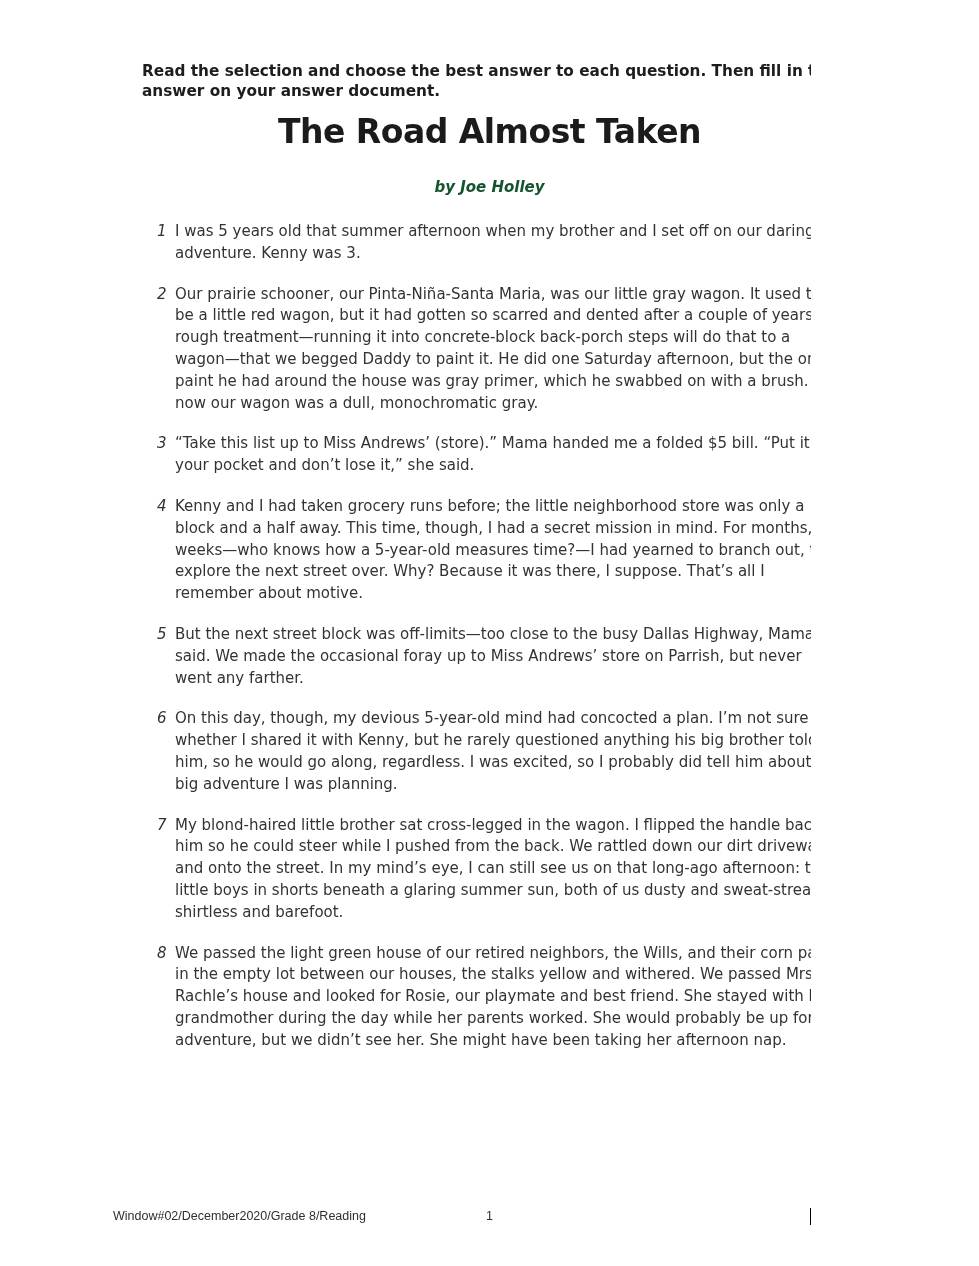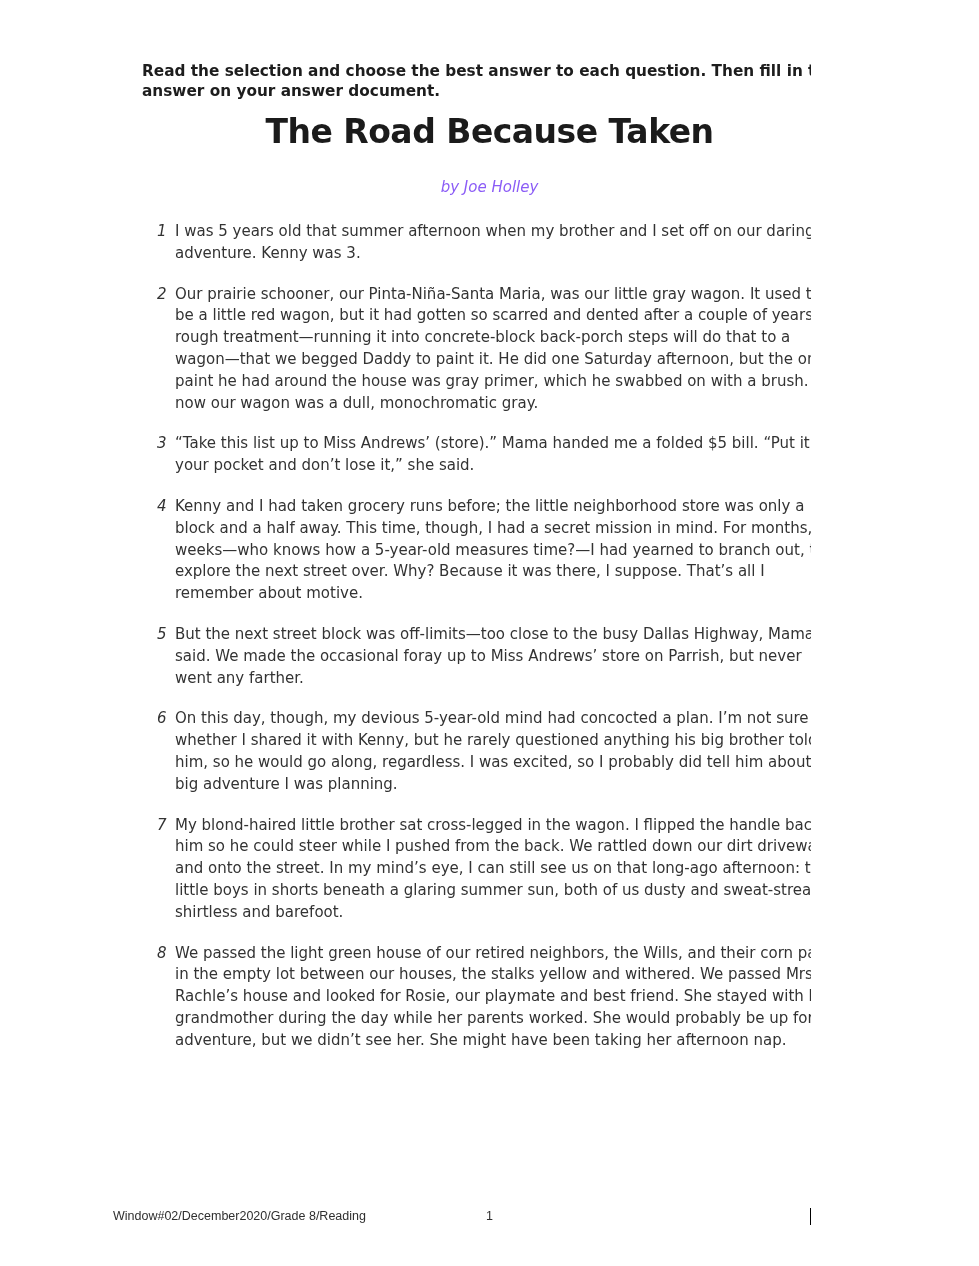--- a/index.html
+++ b/index.html
@@ -36,21 +36,22 @@
     color: #1b1b1b;
   }
   .byline {
     position: absolute;
     left: 0;
     top: 178px;
     width: 979px;
     text-align: center;
     font-style: italic;
     font-size: 15px;
-    color: #8b5cf6;
+    color: #14532d;
+    font-weight: bold;
   }
   .passage {
     position: absolute;
     left: 157px;
     top: 221px;
     width: 690px;
   }
   .para {
     display: flex;
     margin: 0 0 19px 0;
@@ -102,21 +103,21 @@
     fill: #ffffff;
   }
 </style>
 </head>
 <body>
 
 <div class="page">
 
   <div class="instructions">Read the selection and choose the best answer to each question. Then fill in the answer on your answer document.</div>
 
-  <h1 class="title">The Road Because Taken</h1>
+  <h1 class="title">The Road Almost Taken</h1>
 
   <div class="byline">by Joe Holley</div>
 
   <div class="passage">
   <div class="para">
     <span class="pnum">1</span>
     <span class="ptext">I was 5 years old that summer afternoon when my brother and I set off on our daring adventure. Kenny was 3.</span>
   </div>
 
   <div class="para">

